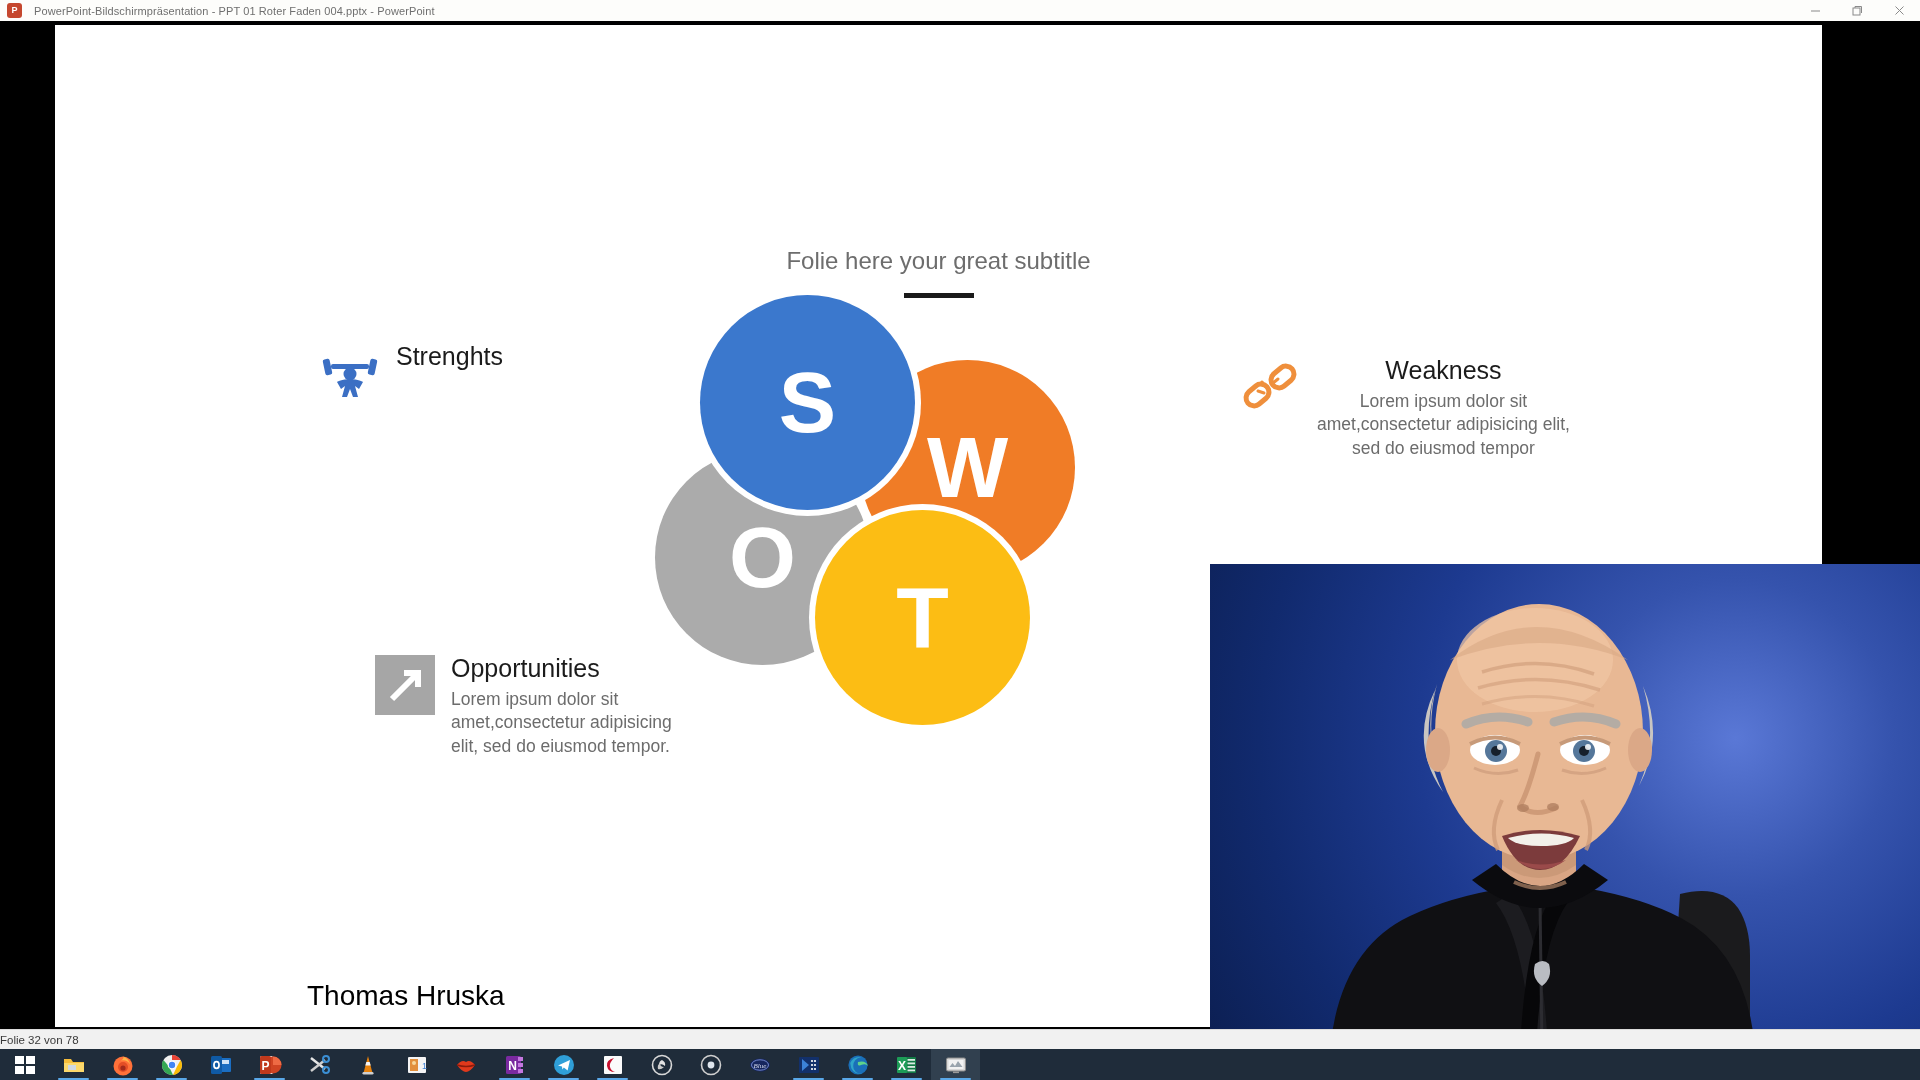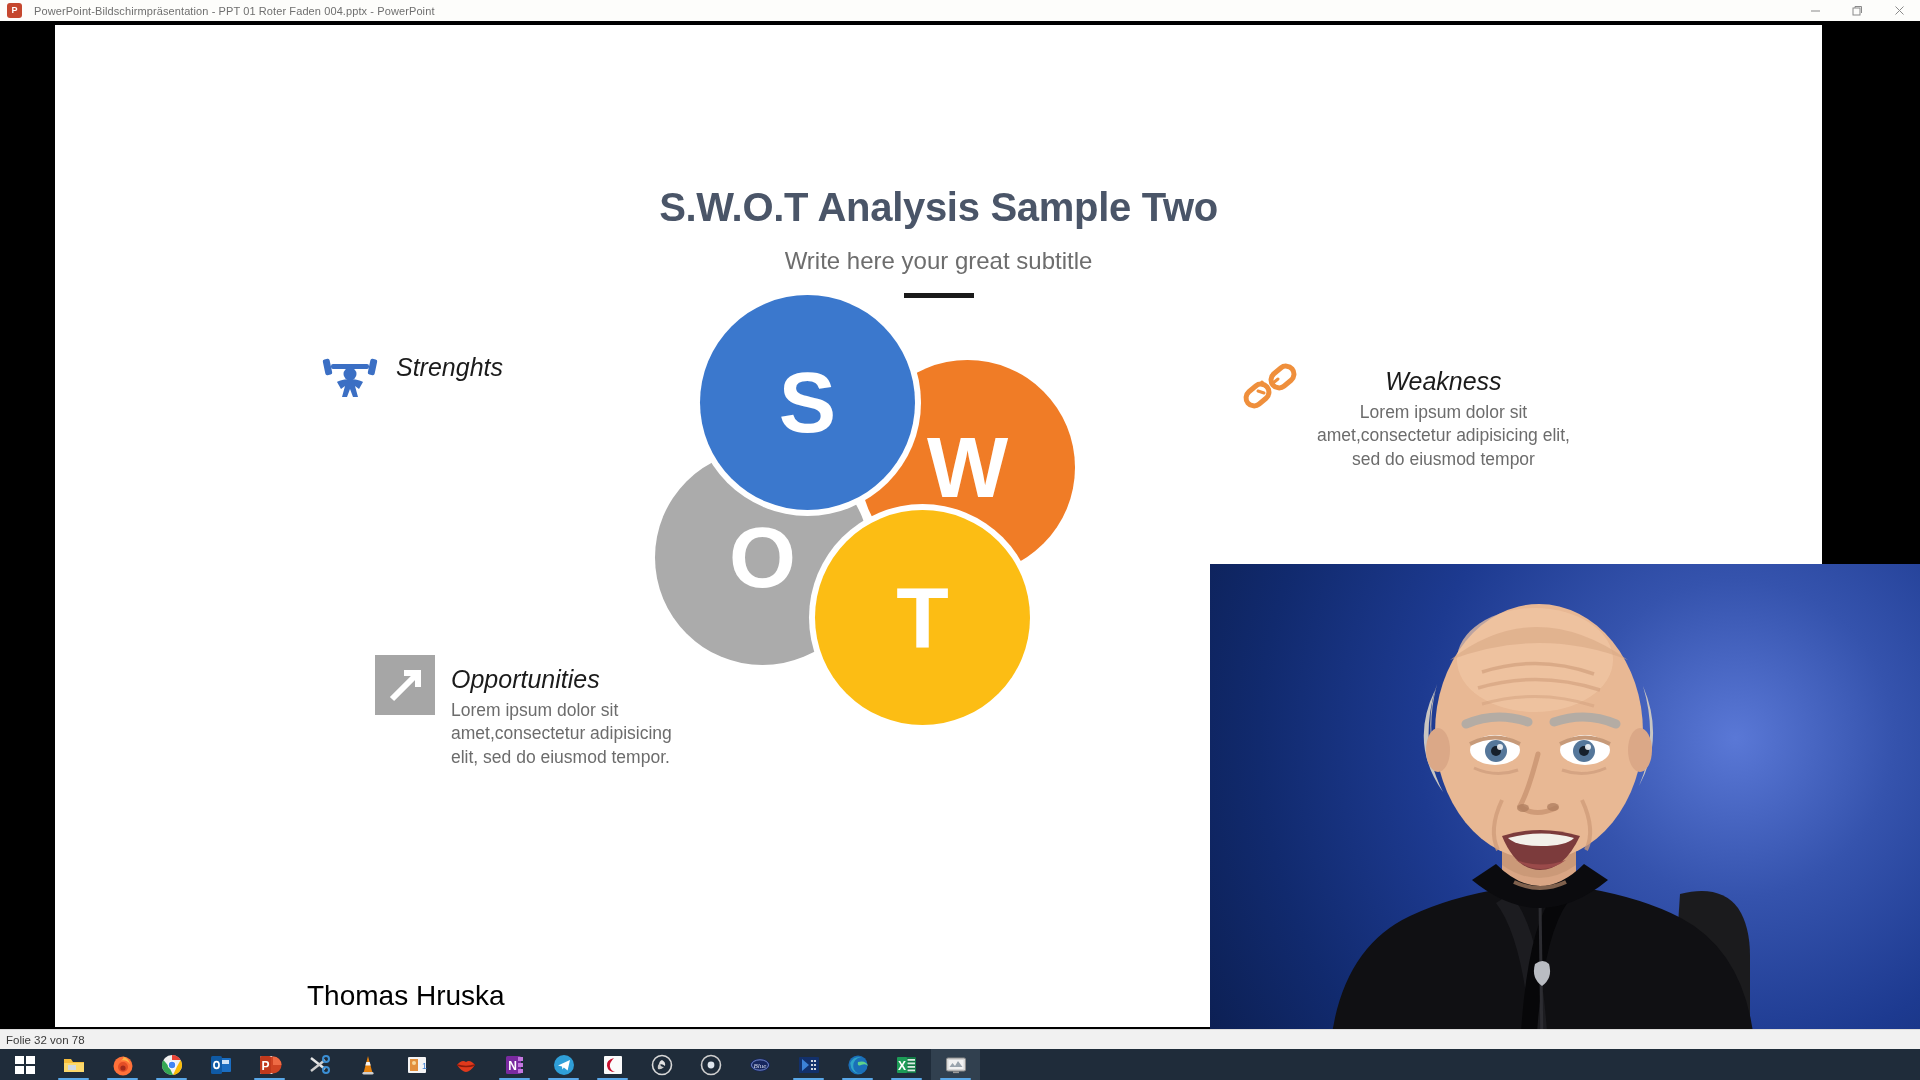--- a/index.html
+++ b/index.html
@@ -66,21 +66,21 @@
   }
   .circ.s{left:45px;  top:0px;   width:215px;height:215px;background:#3b78cd;font-size:86px;z-index:3;}
   .circ.w{left:205px; top:65px;  width:215px;height:215px;background:#f07c26;font-size:86px;z-index:2;}
   .circ.o{left:0px;   top:155px; width:215px;height:215px;background:#ababab;font-size:86px;z-index:1;}
   .circ.t{left:160px; top:215px; width:215px;height:215px;background:#fcbd14;font-size:86px;z-index:4;}
 
   
   .quad{position:absolute;}
   .quad .q-icon{position:absolute;left:0;top:0;width:60px;height:60px;}
   .quad .q-body{position:absolute;left:76px;top:0;}
-  .q-head{font-size:25px;color:#1b1b1b;font-weight:normal;line-height:1.1;margin:11px 0 5px 0;font-style:italic;}
+  .q-head{font-size:25px;color:#1b1b1b;font-weight:normal;line-height:1.1;margin:0 0 5px 0;}
   .q-text{font-size:17.5px;color:#6c6c6c;line-height:1.37;margin:0;}
 
   .quad.strengths{left:265px;top:318px;width:300px;}
   .quad.strengths .q-body{width:235px;}
   .quad.weakness{left:1185px;top:332px;width:320px;}
   .quad.weakness .q-body{width:255px;text-align:center;}
   .quad.opportunities{left:320px;top:630px;width:310px;}
   .quad.opportunities .q-body{width:240px;}
   .quad.threats{left:1170px;top:630px;width:320px;}
   .quad.threats .q-body{width:255px;}
@@ -101,21 +101,21 @@
       radial-gradient(circle at 74% 36%, #5a78d6 0%, #3553ad 26%, #1d3a90 52%, #112a6e 78%, #0c1f52 100%);
   }
   .wc-person{position:absolute;left:0;top:0;width:710px;height:485px;}
 
   
   .statusbar{
     position:absolute;left:0;top:1029px;width:1920px;height:20px;
     background:#f1f1f1;border-top:1px solid #dcdcdc;
     display:flex;align-items:center;
   }
-  .status-text{font-size:11.5px;color:#3a3a3a;margin-left:6px;}
+  .status-text{font-size:11.5px;color:#3a3a3a;margin-left:0;}
 
   
   .taskbar{
     position:absolute;left:0;top:1049px;width:1920px;height:31px;
     background:#1f2c3a;display:flex;align-items:center;
   }
   .tb-item{
     width:49px;height:31px;position:relative;
     display:flex;align-items:center;justify-content:center;flex:none;
   }
@@ -151,22 +151,21 @@
         <svg width="11" height="11" viewBox="0 0 11 11">
           <path d="M1.5 1.5 L9.5 9.5 M9.5 1.5 L1.5 9.5" stroke="#8a8a8a" stroke-width="1" fill="none"></path>
         </svg>
       </div>
     </div>
   </div>
 
   <div class="stage">
     <div class="slide">
 
-      <div class="slide-title">S.W.O.T Analysis Sample Two</div>
-      <div class="slide-subtitle">Write here your great subtitle</div>
+      <div class="slide-subtitle">Folie here your great subtitle</div>
       <div class="title-rule"></div>
 
       <div class="swot">
         <div class="circ o">
           <span>O</span>
         </div>
         <div class="circ w">
           <span>W</span>
         </div>
         <div class="circ s">

